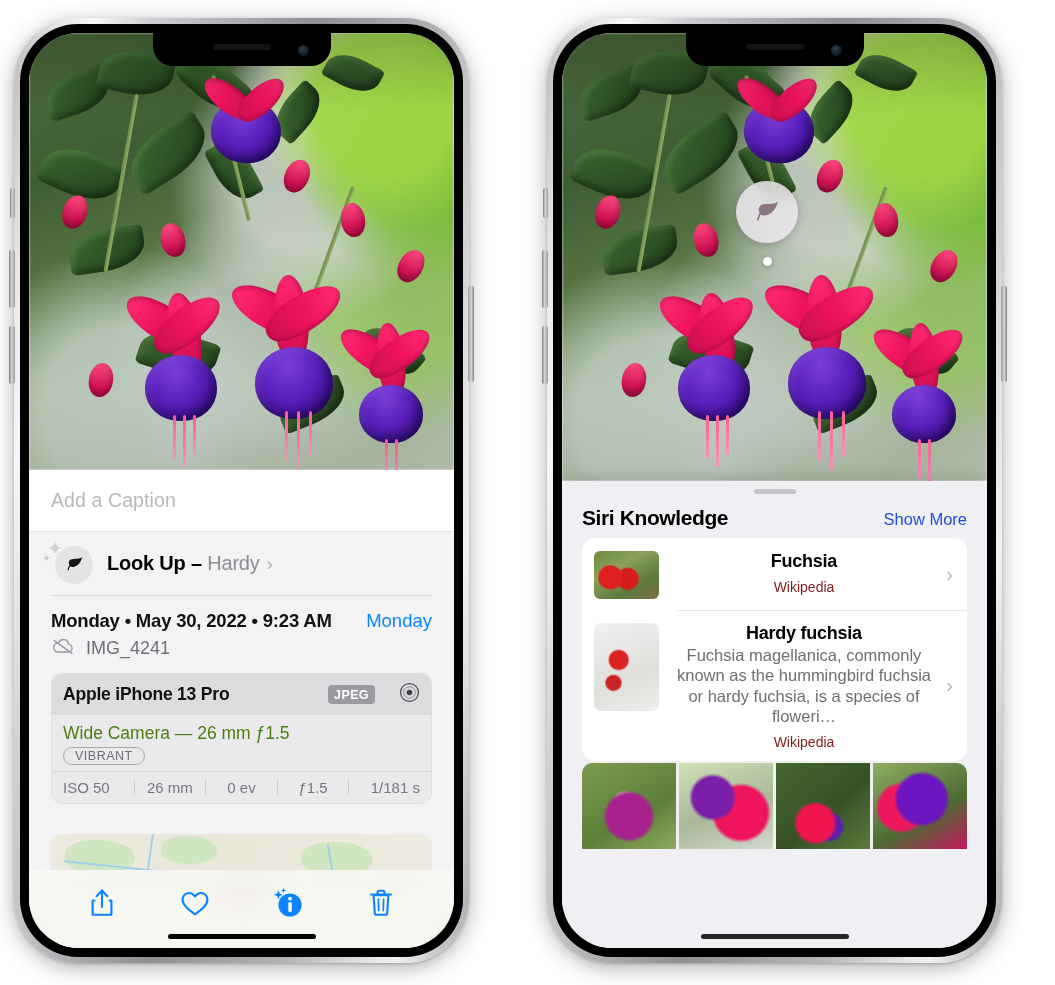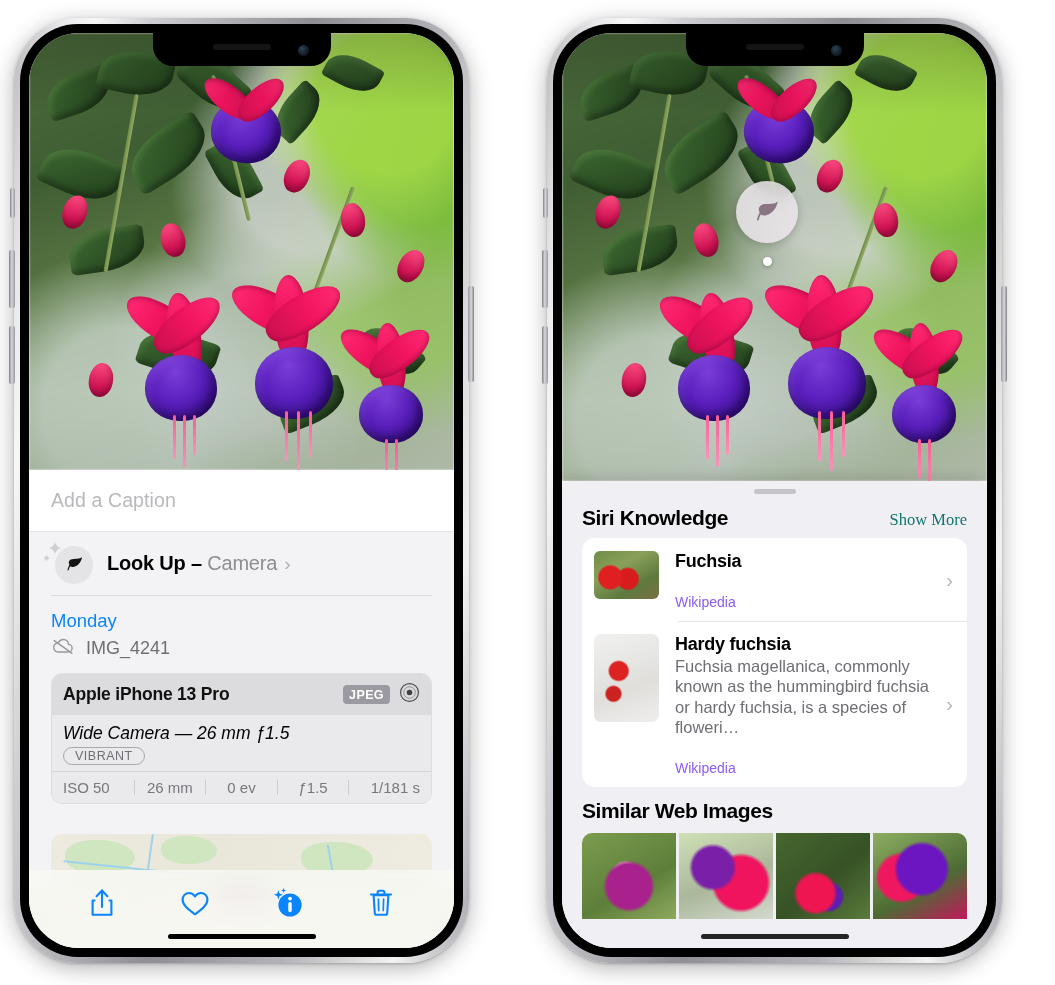--- a/index.html
+++ b/index.html
@@ -150,27 +150,27 @@
 
   .exif-card {
     margin: 14px 22px 16px; border-radius: 11px; overflow:hidden; background:#e9e9ec;
     border: 1px solid #dededf;
   }
   .exif-head {
     display:flex; align-items:center; justify-content:space-between;
     padding: 8px 11px; background:#dcdcde;
   }
   .exif-device { font-size: 17.5px; font-weight:700; color:#111; letter-spacing:-.2px; }
-  .exif-head-right { display:flex; align-items:center; gap: 9px; }
+  .exif-head-right { display:flex; align-items:center; gap: 24px; }
   .fmt-badge {
     background:#9a9aa0; color:#fff; font-size:12.5px; font-weight:700;
     border-radius:4px; padding: 2.5px 6px; letter-spacing:.4px;
   }
   .exif-body { padding: 8px 11px 6px; background:#eaeaed; }
-  .exif-lens { font-size: 17.5px; color:#000000;font-style:italic; }
+  .exif-lens { font-size: 17.5px; color:#4d7c0f; }
   .exif-sizes-row { display:flex; align-items:center; justify-content:space-between; margin-top: 3px; }
   .exif-sizes { font-size: 17.5px; color:#6e6e74; }
   .vibrant-pill {
     border: 1.4px solid #a7a7ac; color:#6e6e74; border-radius: 11px;
     font-size: 12.5px; padding: 1px 11px; letter-spacing:.5px;
   }
   .exif-foot {
     display:flex; align-items:center; justify-content:space-between;
     padding: 7px 11px; border-top:1px solid #d7d7da; background:#eaeaed;
   }
@@ -229,21 +229,21 @@
   }
   .res-head { position:relative; height: 42px; display:flex; align-items:center; justify-content:center; }
   .res-title { font-size: 20.5px; font-weight: 700; color:#111; letter-spacing:-.2px; }
   .close-btn {
     position:absolute; right: 18px; top: 2px; width: 34px; height: 34px; border-radius:50%;
     background:#e0e0e4; display:flex; align-items:center; justify-content:center;
   }
 
   .sec-head { display:flex; align-items:baseline; justify-content:space-between; padding: 12px 20px 8px; }
   .sec-title { font-size: 21px; font-weight: 700; color:#000; letter-spacing:-.4px; }
-  .sec-action { font-size: 16.5px; color:#0f766e;font-family:Liberation Serif, serif; }
+  .sec-action { font-size: 16.5px; color:#1d4ed8; }
 
   .card-group { margin: 0 20px; background:#fff; border-radius: 13px; overflow:hidden; }
   .kcard { display:flex; align-items:flex-start; padding: 13px 12px 11px; position:relative; }
   .kcard + .kcard::before {
     content:''; position:absolute; left: 96px; right: 0; top:0; height:1px; background:#e6e6ea;
   }
   .kthumb { width: 65px; height: 48px; border-radius: 6px; flex: none; margin-right: 16px; overflow:hidden; }
   .kthumb.tall { height: 88px; width: 65px; border-radius: 7px; }
   .kthumb-a {
     background:
@@ -251,24 +251,24 @@
       radial-gradient(circle at 52% 58%, #d81c1c 0 10px, rgba(216,28,28,0) 12px),
       linear-gradient(150deg,#6f8c46 0%,#8aa05a 35%,#5d7a3e 70%,#7b6f44 100%);
   }
   .kthumb-b {
     background:
       radial-gradient(circle at 38% 42%, #d22 0 9px, rgba(221,34,34,0) 11px),
       radial-gradient(circle at 30% 68%, #c22 0 7px, rgba(204,34,34,0) 9px),
       linear-gradient(160deg,#f2f1ef 0%,#e8e8e6 30%,#dfdedb 60%,#efeeec 100%),
       linear-gradient(120deg,#4d7a3a,#6f9a4e);
   }
-  .ktext { flex: 1; min-width: 0; padding-right: 22px; }
+  .ktext { flex: 1; min-width: 0; padding-right: 22px; text-align: center; }
   .ktitle { font-size: 18px; font-weight: 700; color:#000; letter-spacing:-.25px; margin-bottom: 1px; }
   .kdesc { font-size: 16.5px; color:#6e6e74; line-height: 1.24; }
-  .ksrc { font-size: 14px; color:#8b5cf6; margin-top: 22px; }
+  .ksrc { font-size: 14px; color:#7f1d1d; margin-top: 7px; }
   .kchev { position:absolute; right: 14px; top: 50%; transform:translateY(-50%); color:#b6b6bb; font-size: 20px; }
 
   .sim-strip { display:flex; gap: 3px; margin: 2px 20px 0; border-radius: 10px 10px 0 0; overflow:hidden; }
   .sim-img { flex:1; height: 86px; }
   .si1 { background: radial-gradient(circle at 50% 62%, #a8218c 0 22px, rgba(168,33,140,0) 26px),
           radial-gradient(circle at 46% 48%, #f0a8c8 0 11px, rgba(240,168,200,0) 14px),
           linear-gradient(150deg,#7c9c4e,#5d7f3a 60%,#8faa5e); }
   .si2 { background: radial-gradient(circle at 36% 40%, #7a1fa8 0 20px, rgba(122,31,168,0) 24px),
           radial-gradient(circle at 66% 58%, #f0145f 0 26px, rgba(240,20,95,0) 30px),
           linear-gradient(160deg,#cfe0b6,#aab89a 55%,#d4d9cf); }
@@ -368,27 +368,28 @@
               <span class="spark s1">✦</span>
               <span class="spark s2">✦</span>
               <div class="lookup-circle">
                 <svg width="21" height="21" viewBox="0 0 24 24" aria-hidden="true">
                   <path d="M20.5 4.2c-1.3 5.6-4.6 9.2-9 10.3-2.1.5-3.6.2-4.6-.5-.6 1.2-1.1 2.6-1.6 4.4-.2.8-1.5.5-1.3-.4.6-2.3 1.3-4.1 2.2-5.6C4.8 10 5.4 7.9 7.2 6.6c2.2-1.6 5.6-1 8.3-1.3 2-.2 3.6-.6 4.4-1.4.3-.3.7-.1.6.3z" fill="#141414"></path>
                 </svg>
               </div>
             </div>
             <span class="lookup-text">
               <span>Look Up –</span>
-              <span class="sub">Camera</span>
+              <span class="sub">Hardy</span>
             </span>
             <span class="chev">›</span>
           </div>
           <div class="divider"></div>
 
           <div class="dt-row">
+            <span class="dt-main">Monday • May 30, 2022 • 9:23 AM</span>
             <span class="adjust">Monday</span>
           </div>
 
           <div class="file-row">
             <span>
               <svg width="24" height="18" viewBox="0 0 26 18" aria-hidden="true">
                 <path d="M7.5 15.5h11a4.1 4.1 0 0 0 .5-8.2A5.6 5.6 0 0 0 8.2 5.6 4.6 4.6 0 0 0 7.5 15.5z" fill="none" stroke="#98989e" stroke-width="1.5"></path>
                 <line x1="3.5" y1="3.2" x2="22.5" y2="16.8" stroke="#98989e" stroke-width="1.6" stroke-linecap="round"></line>
               </svg>
             </span>
@@ -584,23 +585,20 @@
               <div class="kthumb kthumb-b tall"></div>
               <div class="ktext">
                 <div class="ktitle">Hardy fuchsia</div>
                 <div class="kdesc">Fuchsia magellanica, commonly known as the hummingbird fuchsia or hardy fuchsia, is a species of floweri…</div>
                 <div class="ksrc">Wikipedia</div>
               </div>
               <span class="kchev">›</span>
             </div>
           </div>
 
-          <div class="sec-head">
-            <span class="sec-title">Similar Web Images</span>
-          </div>
           <div class="sim-strip">
             <div class="sim-img si1"></div>
             <div class="sim-img si2"></div>
             <div class="sim-img si3"></div>
             <div class="sim-img si4"></div>
           </div>
         </div>
 
         <div class="notch">
           <div class="grille"></div>

